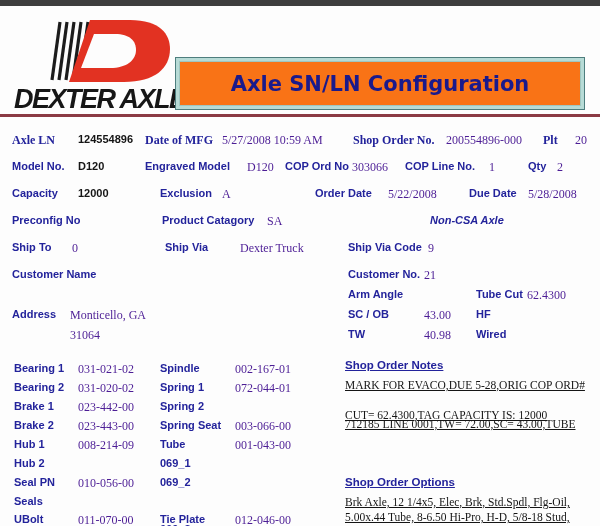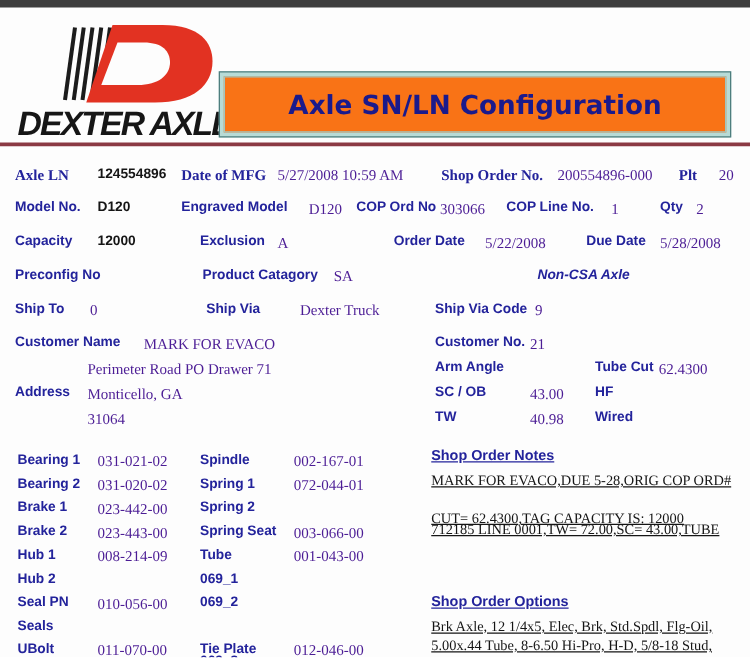--- a/index.html
+++ b/index.html
@@ -91,25 +91,23 @@
   <span class="flag" style="left:430px;top:214px">Non-CSA Axle</span>
 
   <span class="lab" style="left:12px;top:241px">Ship To</span>
   <span class="val" style="left:72px;top:241px">0</span>
   <span class="lab" style="left:165px;top:241px">Ship Via</span>
   <span class="val" style="left:240px;top:241px">Dexter Truck</span>
   <span class="lab" style="left:348px;top:241px">Ship Via Code</span>
   <span class="val" style="left:428px;top:241px">9</span>
 
   <span class="lab" style="left:12px;top:268px">Customer Name</span>
-  <span class="val" style="left:115px;top:268px">MARK FOR EVACO</span>
   <span class="lab" style="left:348px;top:268px">Customer No.</span>
   <span class="val" style="left:424px;top:268px">21</span>
 
-  <span class="val" style="left:70px;top:288px">Perimeter Road PO Drawer 71</span>
   <span class="lab" style="left:348px;top:288px">Arm Angle</span>
   <span class="lab" style="left:476px;top:288px">Tube Cut</span>
   <span class="val" style="left:527px;top:288px">62.4300</span>
 
   <span class="lab" style="left:12px;top:308px">Address</span>
   <span class="val" style="left:70px;top:308px">Monticello, GA</span>
   <span class="lab" style="left:348px;top:308px">SC / OB</span>
   <span class="val" style="left:424px;top:308px">43.00</span>
   <span class="lab" style="left:476px;top:308px">HF</span>
 

